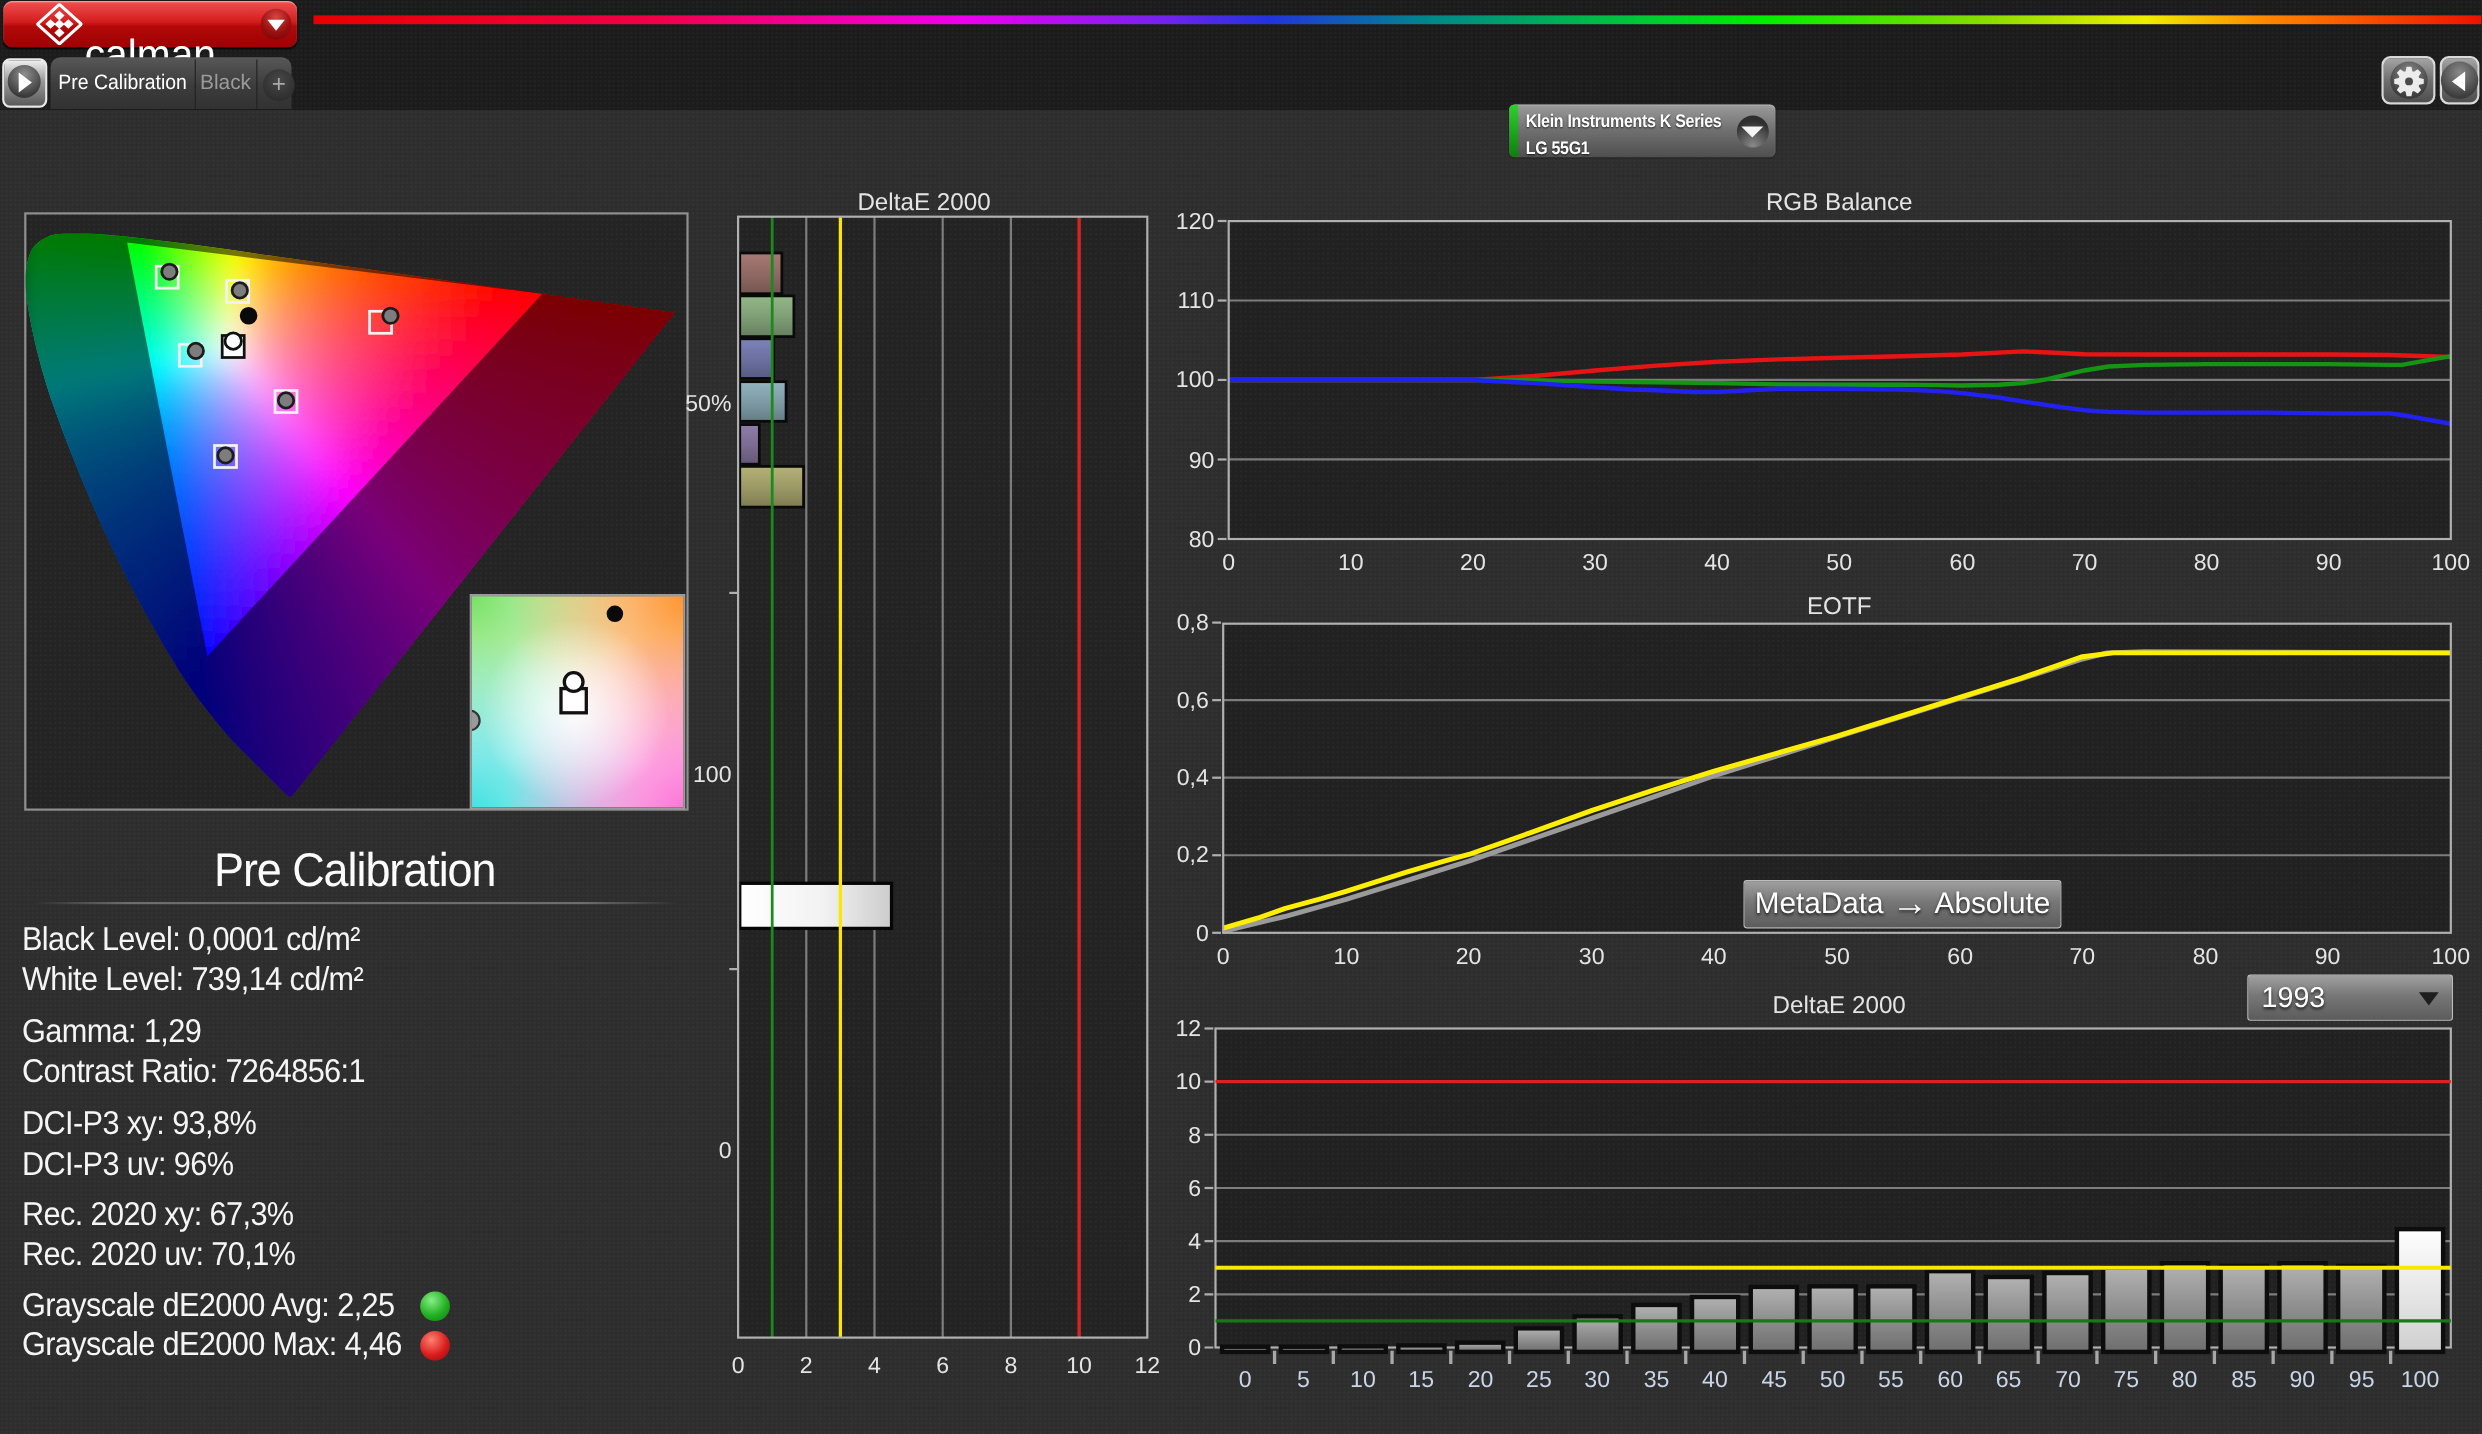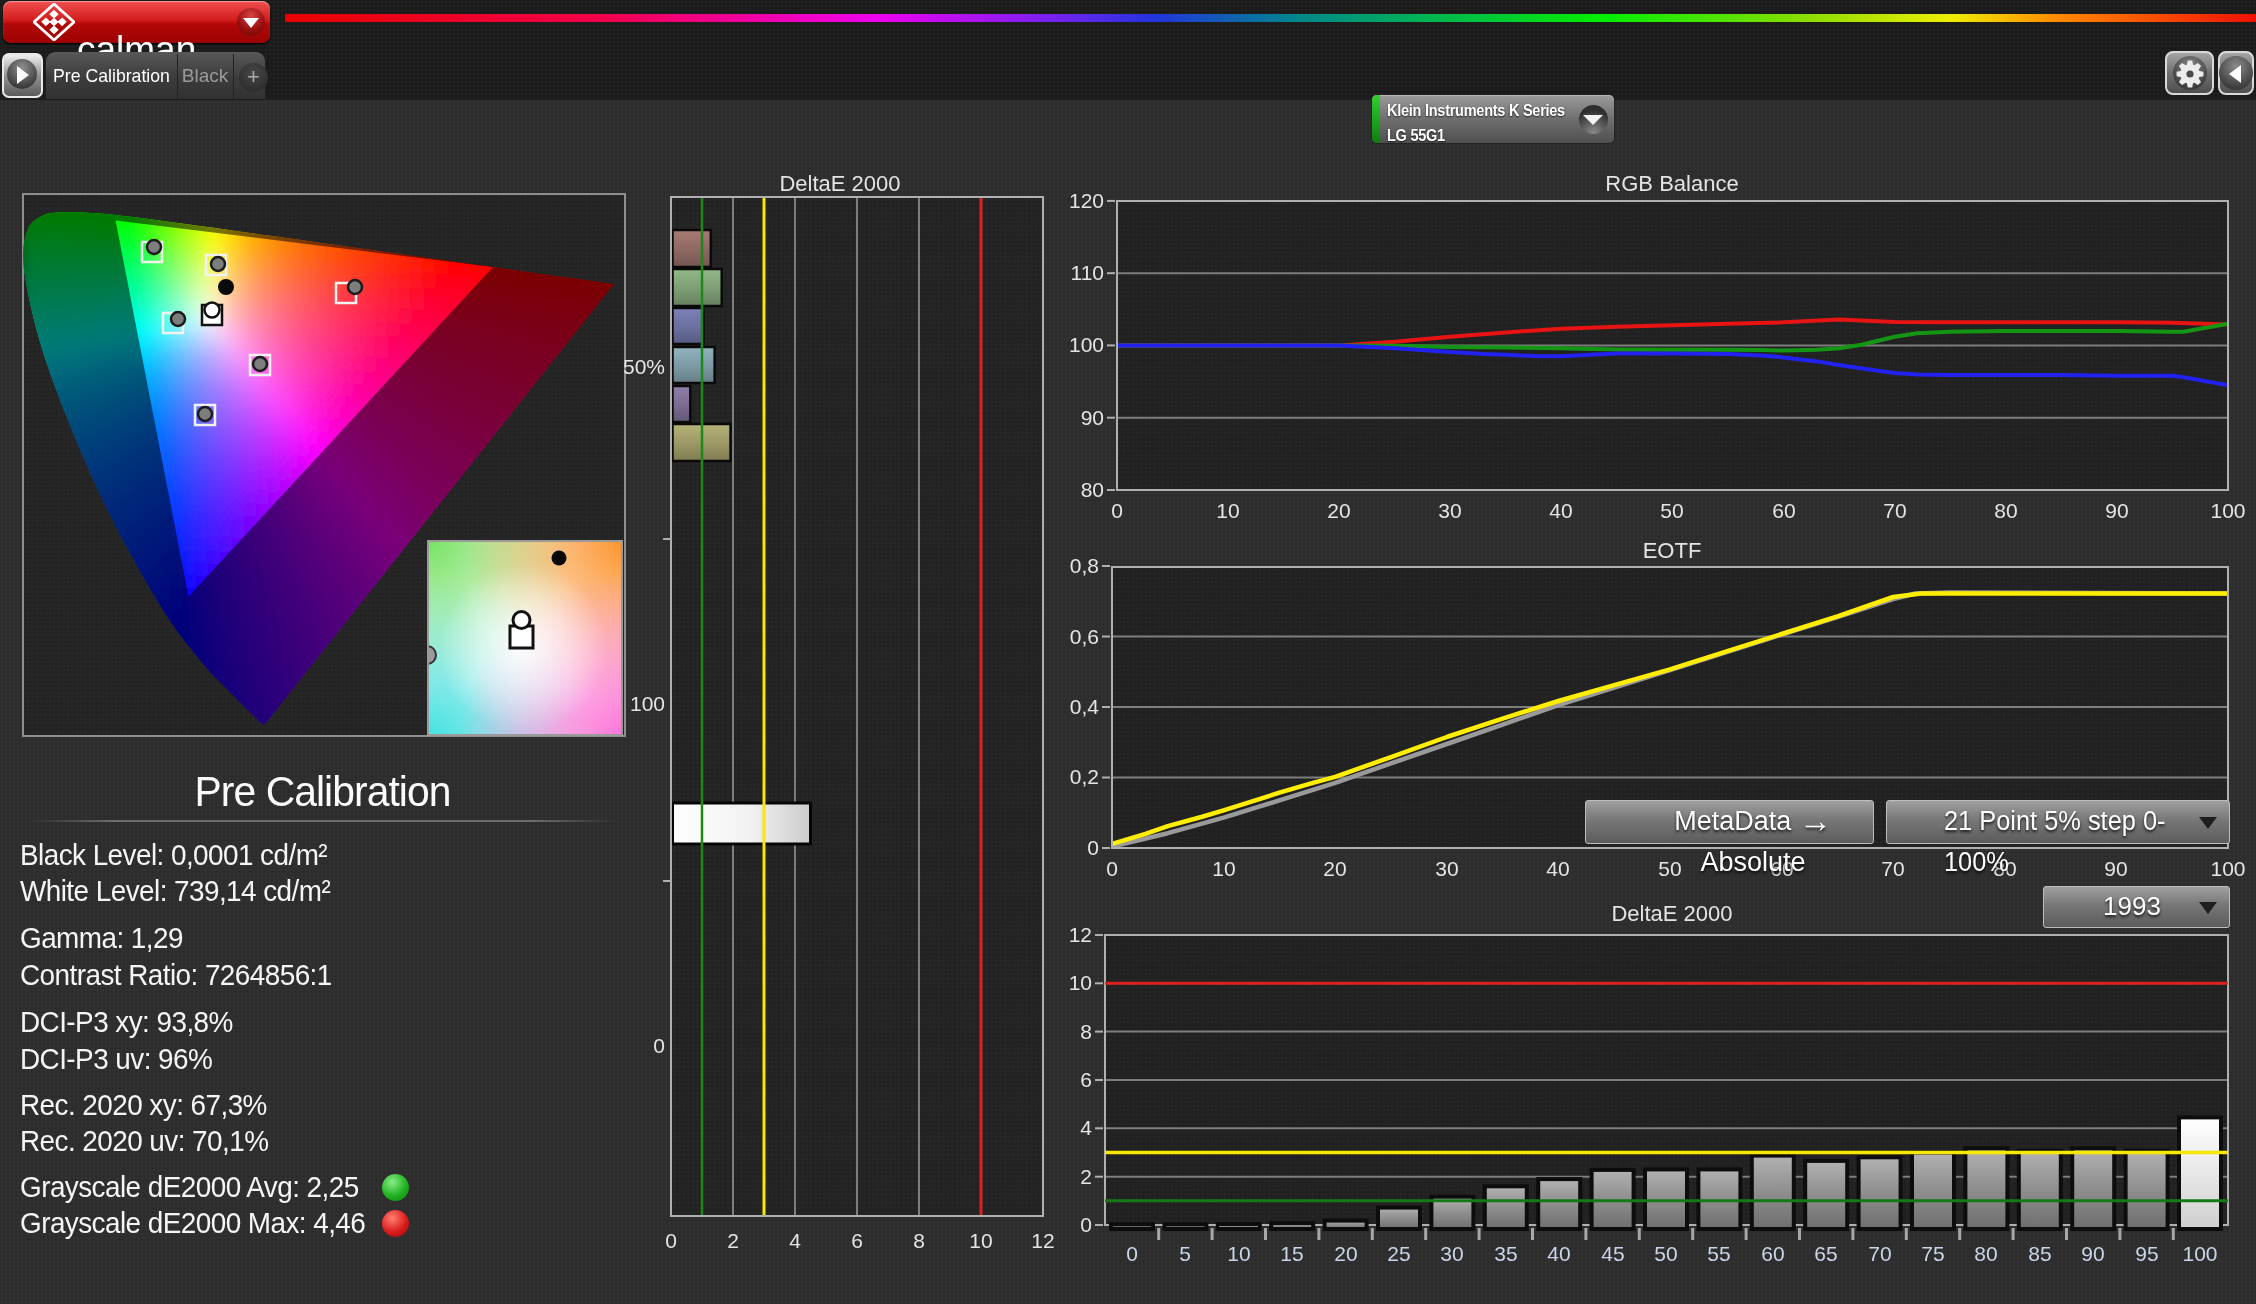--- a/index.html
+++ b/index.html
@@ -22,21 +22,21 @@
 .dd .circ{position:absolute;width:29px;height:29px;border-radius:50%;background:radial-gradient(circle at 50% 95%,#8a8a8a,#2f2f2f 72%);top:10px;}
 .dd .tri{position:absolute;left:4px;top:10px;width:0;height:0;border-left:10px solid transparent;border-right:10px solid transparent;border-top:10px solid #f4f4f4;}
 .sqbtn{position:absolute;top:51px;height:44px;border-radius:8px;border:2px solid #d9d9d9;background:linear-gradient(#a5a5a5,#6f6f6f 50%,#4e4e4e);}
 .sqbtn .c{position:absolute;left:50%;top:50%;transform:translate(-50%,-50%);width:34px;height:34px;border-radius:50%;background:radial-gradient(circle at 50% 30%,#8a8a8a,#3c3c3c 75%);}
 #ptitle{position:absolute;left:0px;top:767px;width:645px;text-align:center;font-size:43px;letter-spacing:-1px;color:#fbfbfb;transform:scaleX(0.95);transform-origin:50% 0;}
 #hr{position:absolute;left:28px;top:820px;width:590px;height:2px;background:linear-gradient(90deg,#2d2d2d,#6e6e6e 15%,#6e6e6e 85%,#2d2d2d);}
 .sline{position:absolute;left:20px;font-size:30px;letter-spacing:-0.6px;color:#f5f5f5;white-space:nowrap;transform:scaleX(0.93);transform-origin:0 0;}
 .ball{position:absolute;width:27px;height:27px;border-radius:50%;}
 #bgreen{left:382px;top:1174px;background:radial-gradient(circle at 38% 30%,#86ee86,#22b122 55%,#0c7c0c 100%);}
 #bred{left:382px;top:1210px;background:radial-gradient(circle at 38% 30%,#ff8070,#d91d1d 55%,#930606 100%);}
-.ebtn{position:absolute;border-radius:3px;background:linear-gradient(#a0a0a0,#777 45%,#5c5c5c);border:1px solid #bdbdbd;color:#fff;font-size:27px;text-shadow:0 2px 3px rgba(0,0,0,.8);padding-left:47px;}
+.ebtn{position:absolute;border-radius:3px;background:linear-gradient(#a0a0a0,#777 45%,#5c5c5c);border:1px solid #bdbdbd;color:#fff;font-size:27px;text-shadow:0 2px 3px rgba(0,0,0,.8);}
 .etri{position:absolute;width:0;height:0;border-left:9px solid transparent;border-right:9px solid transparent;border-top:12px solid #1e1e1e;}
 </style></head>
 <body>
 <div id="page">
 <div id="topbar"></div>
 <div id="charts" class="abs" style="left:0;top:0;"><svg width="2256" height="1304" viewBox="0 0 2256 1304" font-family="Liberation Sans, sans-serif">
 <style>#mesh rect{width:19px;height:19px}</style>
 <defs>
 <clipPath id="hs">
             <path d="M265.7,723.1C265.0,723.1 264.8,725.6 261.3,722.9C257.8,720.1 250.4,712.3 244.7,706.6C239.0,700.9 234.5,696.5 227.0,688.8C219.6,681.0 211.5,674.3 200.1,659.9C188.8,645.6 175.3,630.2 158.7,602.7C142.1,575.3 118.9,534.3 100.6,495.3C82.3,456.4 61.3,405.3 48.7,369.1C36.2,333.0 29.0,301.0 25.3,278.3C21.6,255.6 23.3,243.3 26.4,232.8C29.5,222.3 36.8,218.5 43.9,215.0C51.1,211.6 60.6,212.6 69.5,212.3C78.4,212.0 87.3,212.6 97.2,213.3C107.1,214.0 117.3,215.1 129.0,216.5C140.6,217.8 153.1,219.5 167.3,221.4C181.5,223.3 197.0,225.4 214.3,227.8C231.5,230.3 250.6,233.0 271.0,235.8C291.4,238.7 314.3,241.9 336.6,245.1C358.9,248.2 383.1,251.7 404.9,254.8C426.7,257.8 448.8,260.9 467.2,263.5C485.7,266.1 497.7,267.8 515.7,270.4C533.7,272.9 559.0,276.5 575.3,278.8C591.6,281.1 607.2,283.3 613.6,284.2Z"></path>
@@ -1849,14 +1849,13 @@
 <div class="sline" style="top:958px;">Contrast Ratio: 7264856:1</div>
 <div class="sline" style="top:1005px;">DCI-P3 xy: 93,8%</div>
 <div class="sline" style="top:1042px;">DCI-P3 uv: 96%</div>
 <div class="sline" style="top:1088px;">Rec. 2020 xy: 67,3%</div>
 <div class="sline" style="top:1124px;">Rec. 2020 uv: 70,1%</div>
 <div class="sline" style="top:1170px;">Grayscale dE2000 Avg: 2,25</div>
 <div class="sline" style="top:1206px;">Grayscale dE2000 Max: 4,46</div>
 <div class="ball" id="bgreen"></div>
 <div class="ball" id="bred"></div>
 <div class="ebtn" style="left:1585px;top:800px;width:289px;height:44px;text-align:center;line-height:41px;">MetaData <span style="font-size:33px;line-height:0;vertical-align:-2px;">→</span> Absolute</div>
-<div class="ebtn" style="left:1886px;top:800px;width:344px;height:44px;line-height:41px;"><span style="margin-left:10px;display:inline-block;transform:scaleX(0.94);transform-origin:0 50%;">21 Point 5% step 0-100%</span><div class="etri" style="right:12px;top:16px;"></div></div>
 <div class="ebtn" style="left:2043px;top:886px;width:187px;height:42px;line-height:39px;"><span style="margin-left:12px;font-size:26px;">1993</span><div class="etri" style="right:12px;top:15px;"></div></div>
 </div>
 </body></html>

